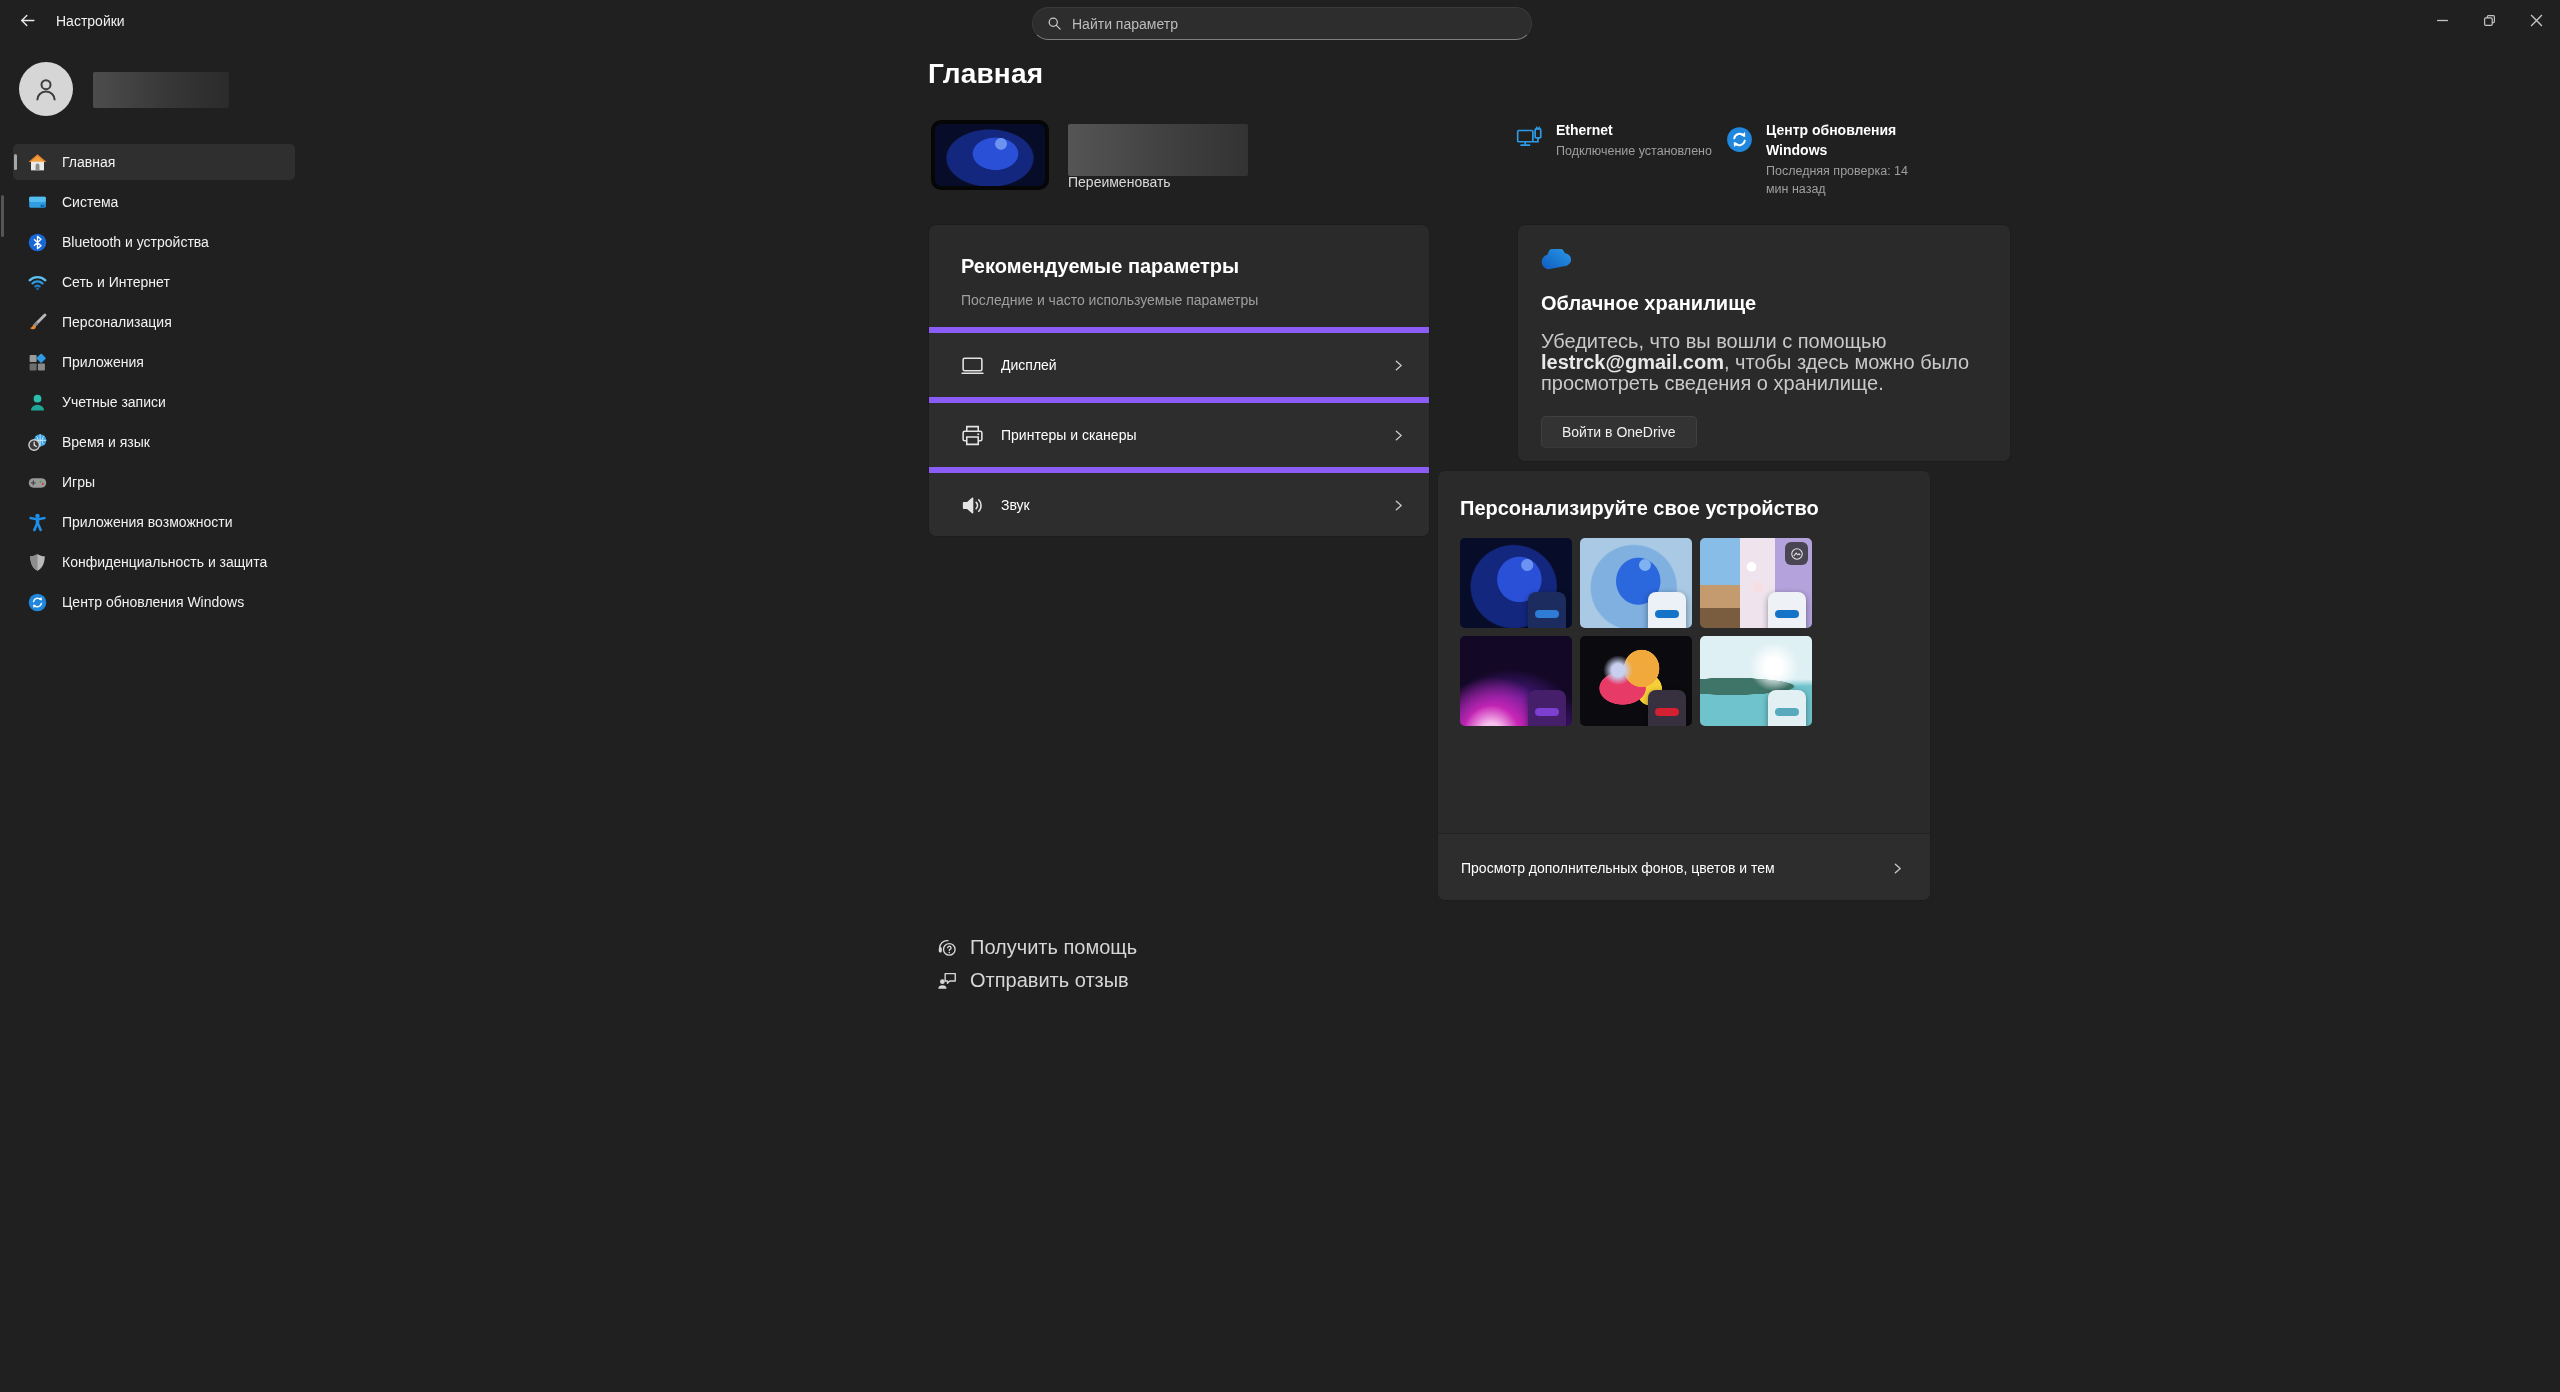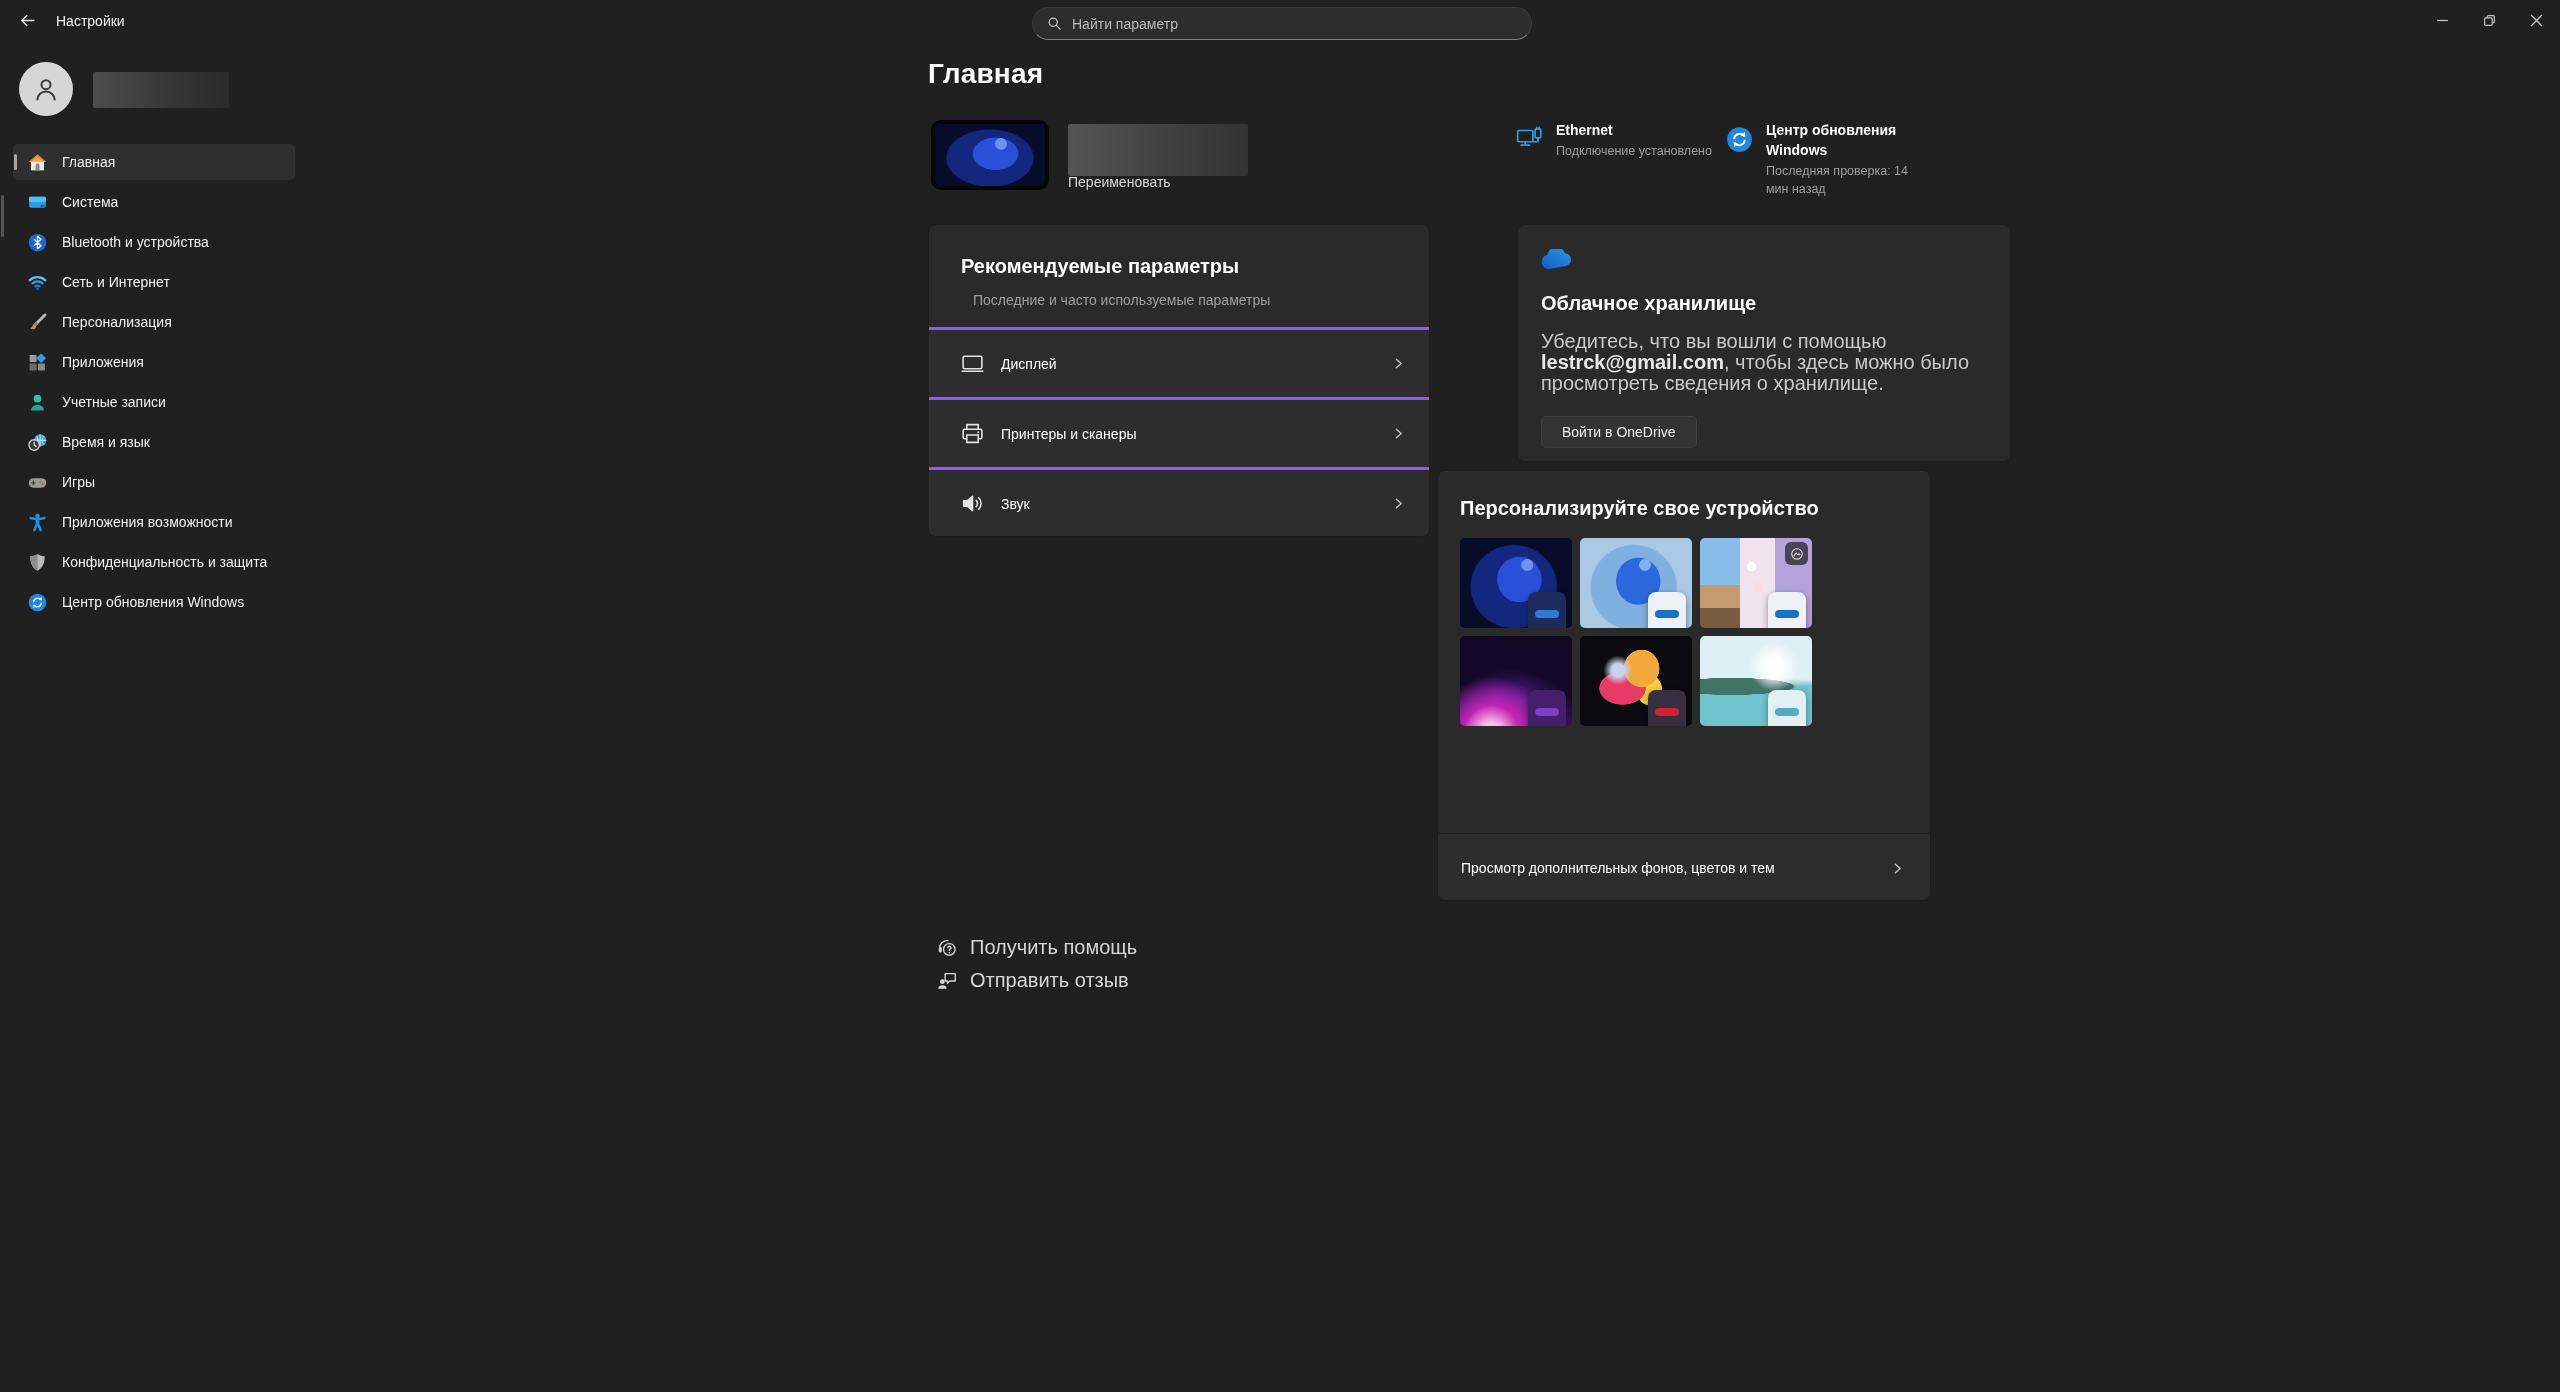--- a/index.html
+++ b/index.html
@@ -47,22 +47,22 @@
   .status .s-title { font-size:14px; font-weight:700; line-height:20px; color:#fff; }
   .status .s-sub { font-size:12.5px; color:#9f9f9f; line-height:18px; margin-top:2px; }
   .status.eth { left:1516px; width:210px; }
   .status.upd { left:1726px; width:205px; }
 
   
   .card { position:absolute; background:#2a2a2a; border:1px solid #1d1d1d; border-radius:8px; overflow:hidden; }
   .card-rec { left:928px; top:224px; width:502px; height:313px; }
   .card-rec .hd { padding:30px 32px 0 32px; height:102px; }
   .card-rec .hd h2 { font-size:20px; font-weight:700; }
-  .card-rec .hd p { font-size:14px; color:#9f9f9f; margin-top:14px;margin-left:12px; }
-  .rec-row { height:70px; background:#2d2d2d; border-top:3px solid #8b5cf6; display:flex; align-items:center; padding:0 24px 0 30px; cursor:pointer; }
+  .card-rec .hd p { font-size:14px; color:#9f9f9f; margin-top:14px; }
+  .rec-row { height:70px; background:#2d2d2d; border-top:6px solid #8b5cf6; display:flex; align-items:center; padding:0 24px 0 30px; cursor:pointer; }
   .rec-row .ico { width:26px; display:flex; justify-content:center; }
   .rec-row .lbl { font-size:14px; margin-left:16px; flex:1; }
 
   .chev { color:#c9c9c9; }
 
   .card-cloud { left:1517px; top:224px; width:494px; height:238px; padding:24px 23px; }
   .card-cloud h2 { font-size:20px; font-weight:700; margin-top:22px; }
   .card-cloud .body { font-size:20px; color:#c9c9c9; line-height:21px; margin-top:16px; width:448px; }
   .card-cloud .body b { color:#e8e8e8; }
   .btn { margin-top:22px; background:#333; border:1px solid #404040; border-bottom-color:#383838; color:#f0f0f0; font-size:14px; padding:7px 20px; border-radius:5px; cursor:pointer; font-family:inherit; }

